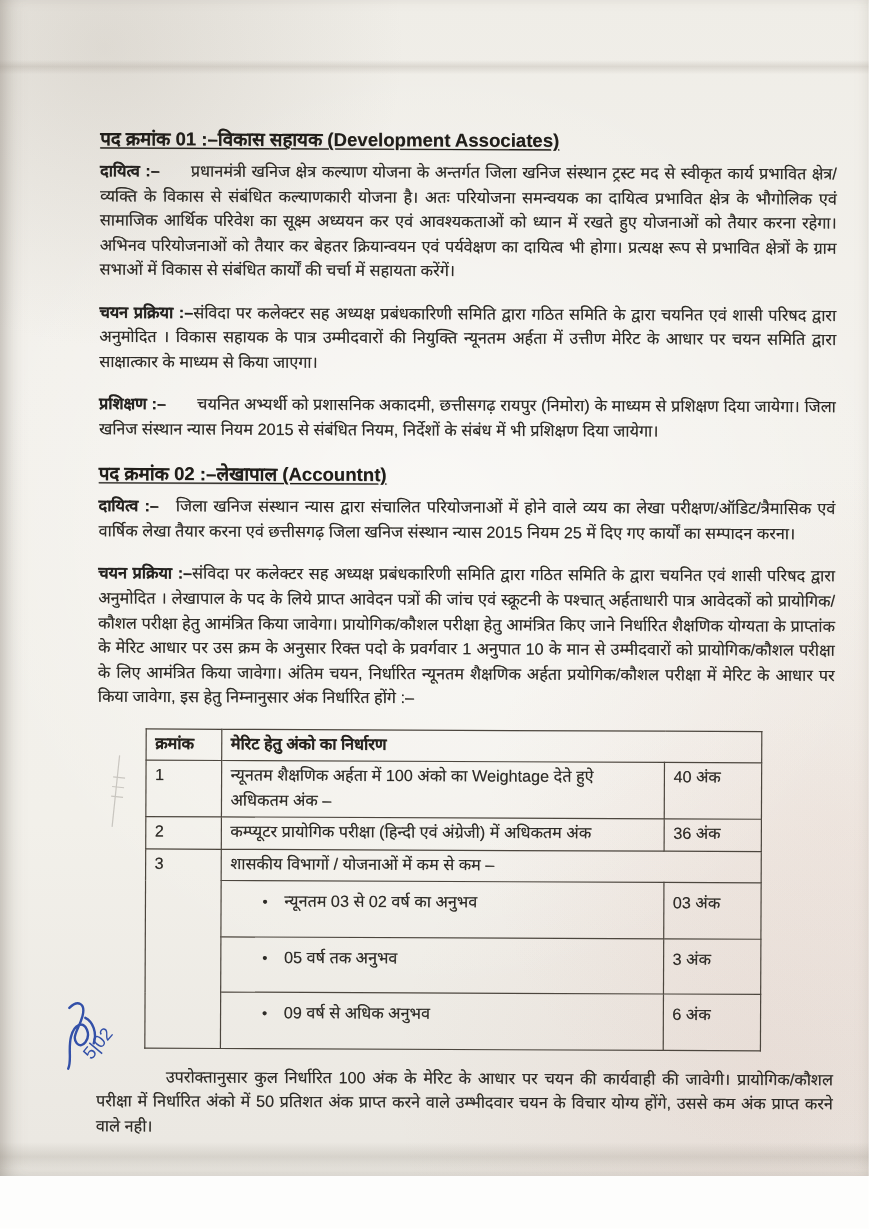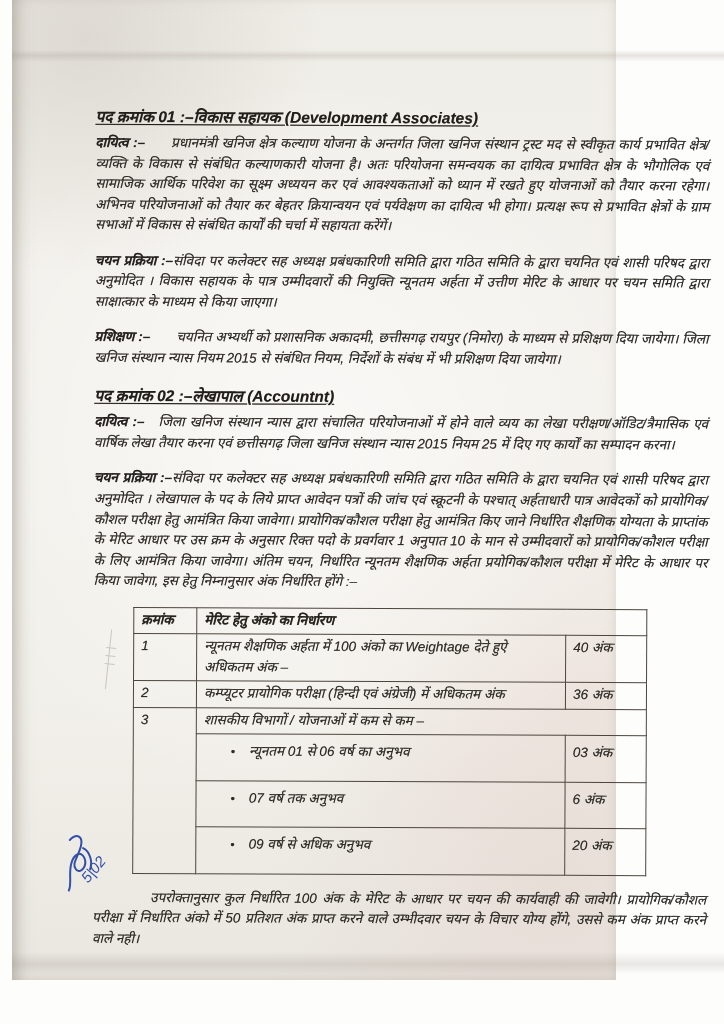--- a/index.html
+++ b/index.html
@@ -3,29 +3,28 @@
 <meta charset="utf-8">
 <style>
   html,body{margin:0;padding:0;}
   body{
     width:724px;height:1024px;overflow:hidden;background:#ffffff;
     font-family:"Liberation Sans","DejaVu Sans",sans-serif;
   }
   .photo{position:relative;width:724px;height:1024px;background:#fdfdfc;}
   
   .paper{
-    position:absolute;left:12px;top:0;width:604px;height:980px;
+    position:absolute;left:0;top:0;width:724px;height:980px;
     background:
       radial-gradient(circle at 12% 4%, rgba(150,138,125,0.20), rgba(150,138,125,0) 22%),
       radial-gradient(circle at 96% 70%, rgba(205,150,140,0.10), rgba(205,150,140,0) 30%),
       radial-gradient(circle at 88% 92%, rgba(200,145,135,0.12), rgba(200,145,135,0) 28%),
       radial-gradient(circle at 50% 45%, rgba(255,255,255,0.55), rgba(255,255,255,0) 60%),
       linear-gradient(180deg,#efede7 0%,#f3f1ec 30%,#f2f0ea 70%,#ebe8e2 97%,#e2dfd8 100%);
     box-shadow:inset 14px 0 18px -12px rgba(120,112,100,0.55), inset -6px 0 12px -8px rgba(150,140,128,0.35);
-    font-style:italic;
   }
   .crease-top{
     position:absolute;left:0;top:50px;width:724px;height:12px;
     background:linear-gradient(180deg,rgba(255,255,255,0) 0%,rgba(148,138,126,0.22) 45%,rgba(255,255,255,0) 100%);
   }
   .crease-bottom{
     position:absolute;left:0;top:952px;width:724px;height:22px;
     background:linear-gradient(180deg,rgba(255,255,255,0) 0%,rgba(140,132,120,0.18) 55%,rgba(255,255,255,0) 100%);
   }
   .content{
@@ -115,30 +114,30 @@
           <tr>
             <td class="sn">2</td>
             <td>कम्प्यूटर प्रायोगिक परीक्षा (हिन्दी एवं अंग्रेजी) में अधिकतम अंक</td>
             <td class="marks">36 अंक</td>
           </tr>
           <tr>
             <td class="sn" rowspan="4">3</td>
             <td colspan="2">शासकीय विभागों / योजनाओं में कम से कम –</td>
           </tr>
           <tr class="bullet-row">
-            <td class="bullet-cell"><span class="bullet">•</span><span>न्यूनतम 01 से 06 वर्ष का अनुभव</span></td>
+            <td class="bullet-cell"><span class="bullet">•</span><span>न्यूनतम 03 से 02 वर्ष का अनुभव</span></td>
             <td class="marks">03 अंक</td>
           </tr>
           <tr class="bullet-row">
-            <td class="bullet-cell"><span class="bullet">•</span><span>07 वर्ष तक अनुभव</span></td>
-            <td class="marks">6 अंक</td>
+            <td class="bullet-cell"><span class="bullet">•</span><span>05 वर्ष तक अनुभव</span></td>
+            <td class="marks">3 अंक</td>
           </tr>
           <tr class="bullet-row">
             <td class="bullet-cell"><span class="bullet">•</span><span>09 वर्ष से अधिक अनुभव</span></td>
-            <td class="marks">20 अंक</td>
+            <td class="marks">6 अंक</td>
           </tr>
         </tbody>
       </table>
 
       <p class="closing doc-para">उपरोक्तानुसार कुल निर्धारित 100 अंक के मेरिट के आधार पर चयन की कार्यवाही की जावेगी। प्रायोगिक/कौशल परीक्षा में निर्धारित अंको में 50 प्रतिशत  अंक प्राप्त करने वाले उम्भीदवार चयन के विचार योग्य होंगे, उससे कम अंक प्राप्त करने वाले नही।</p>
 
     </div>
 
     <div class="pencil-scribble"></div>
 

